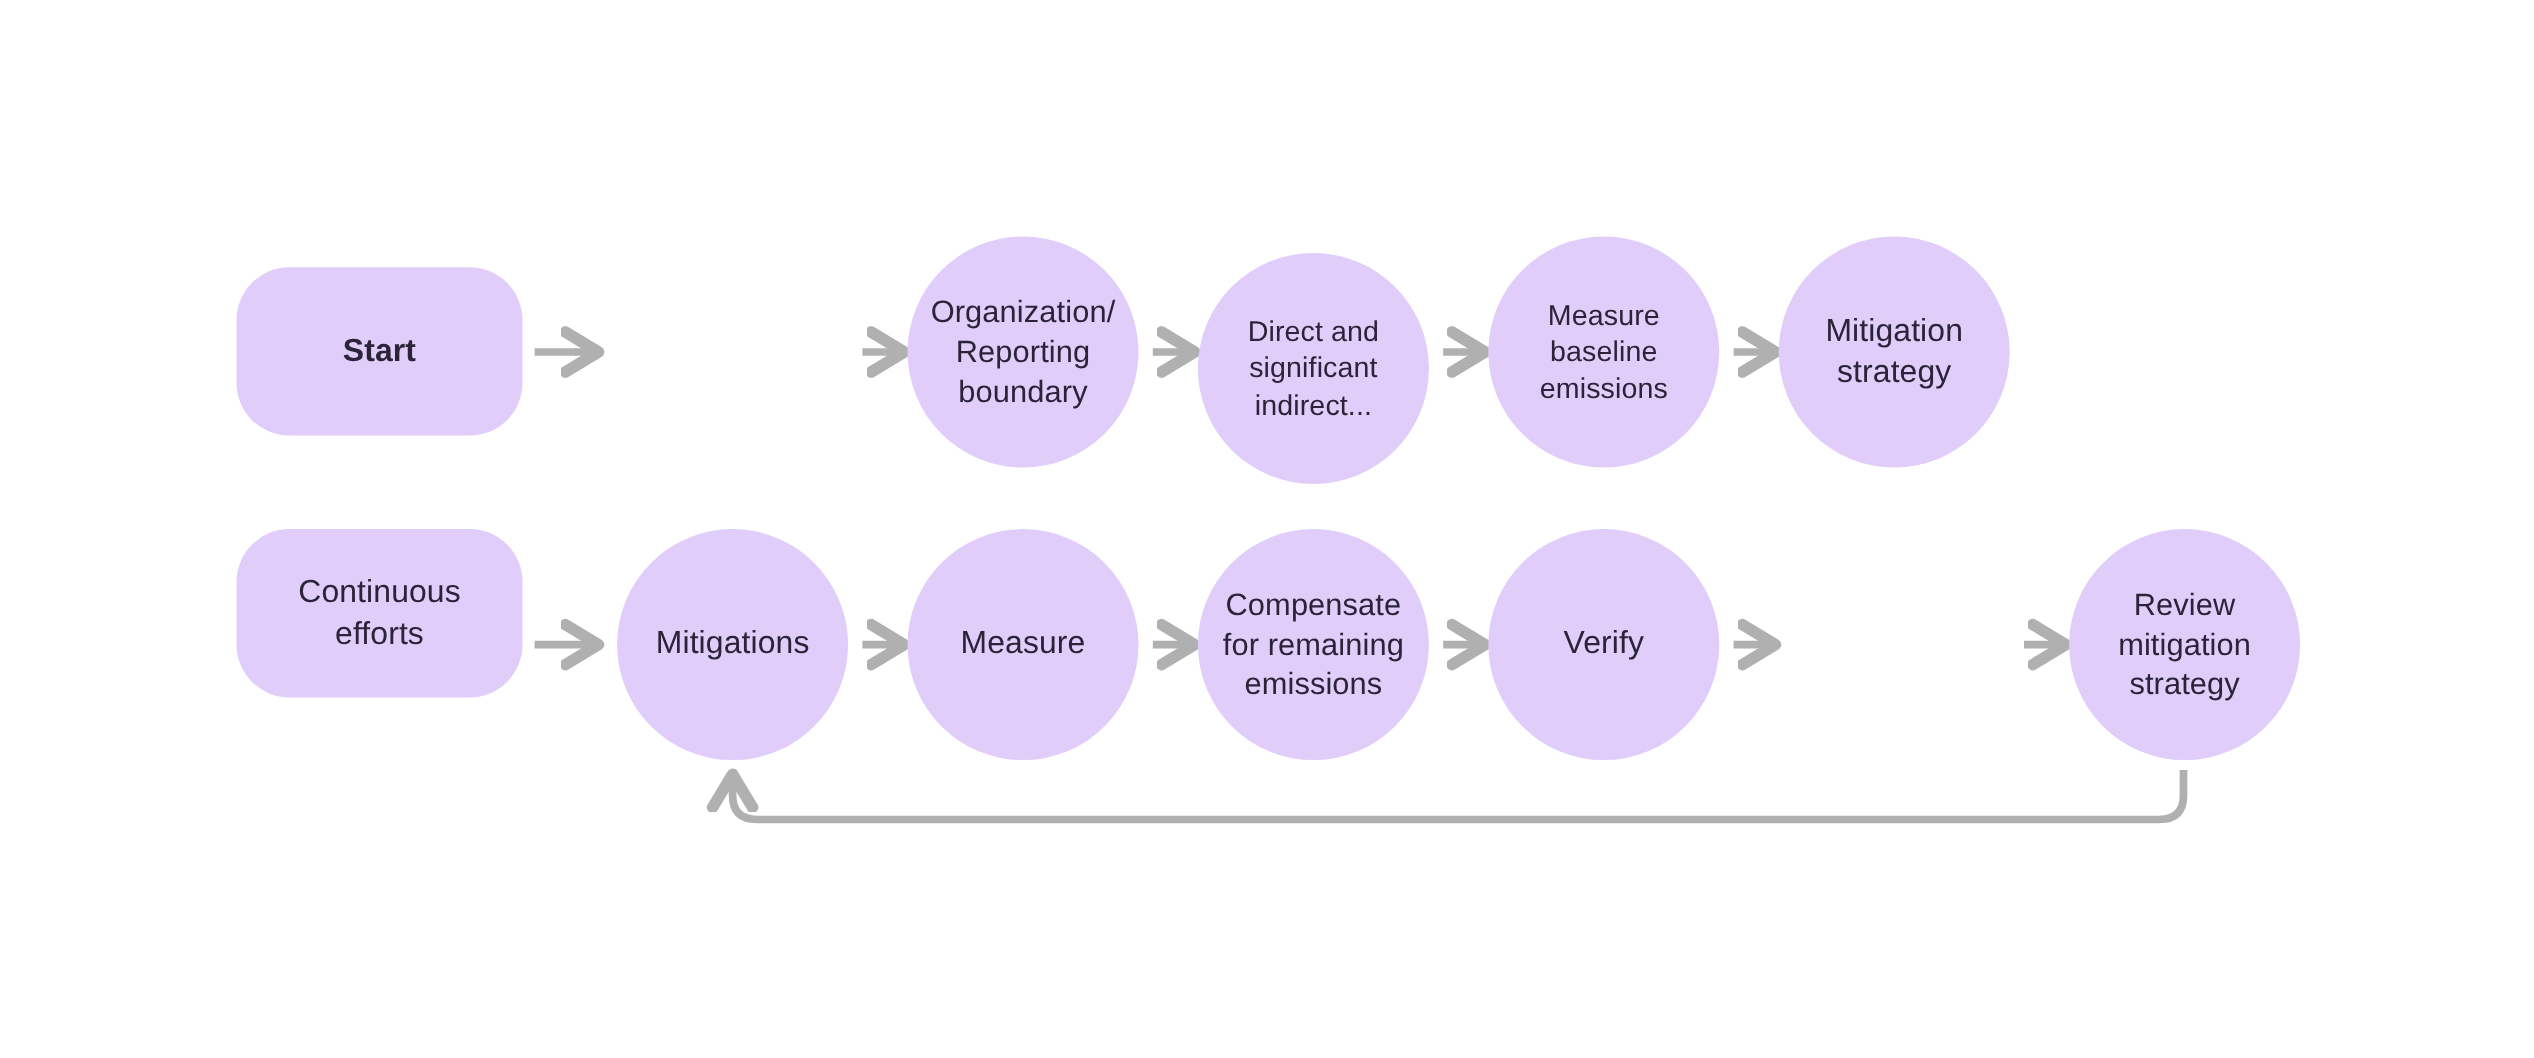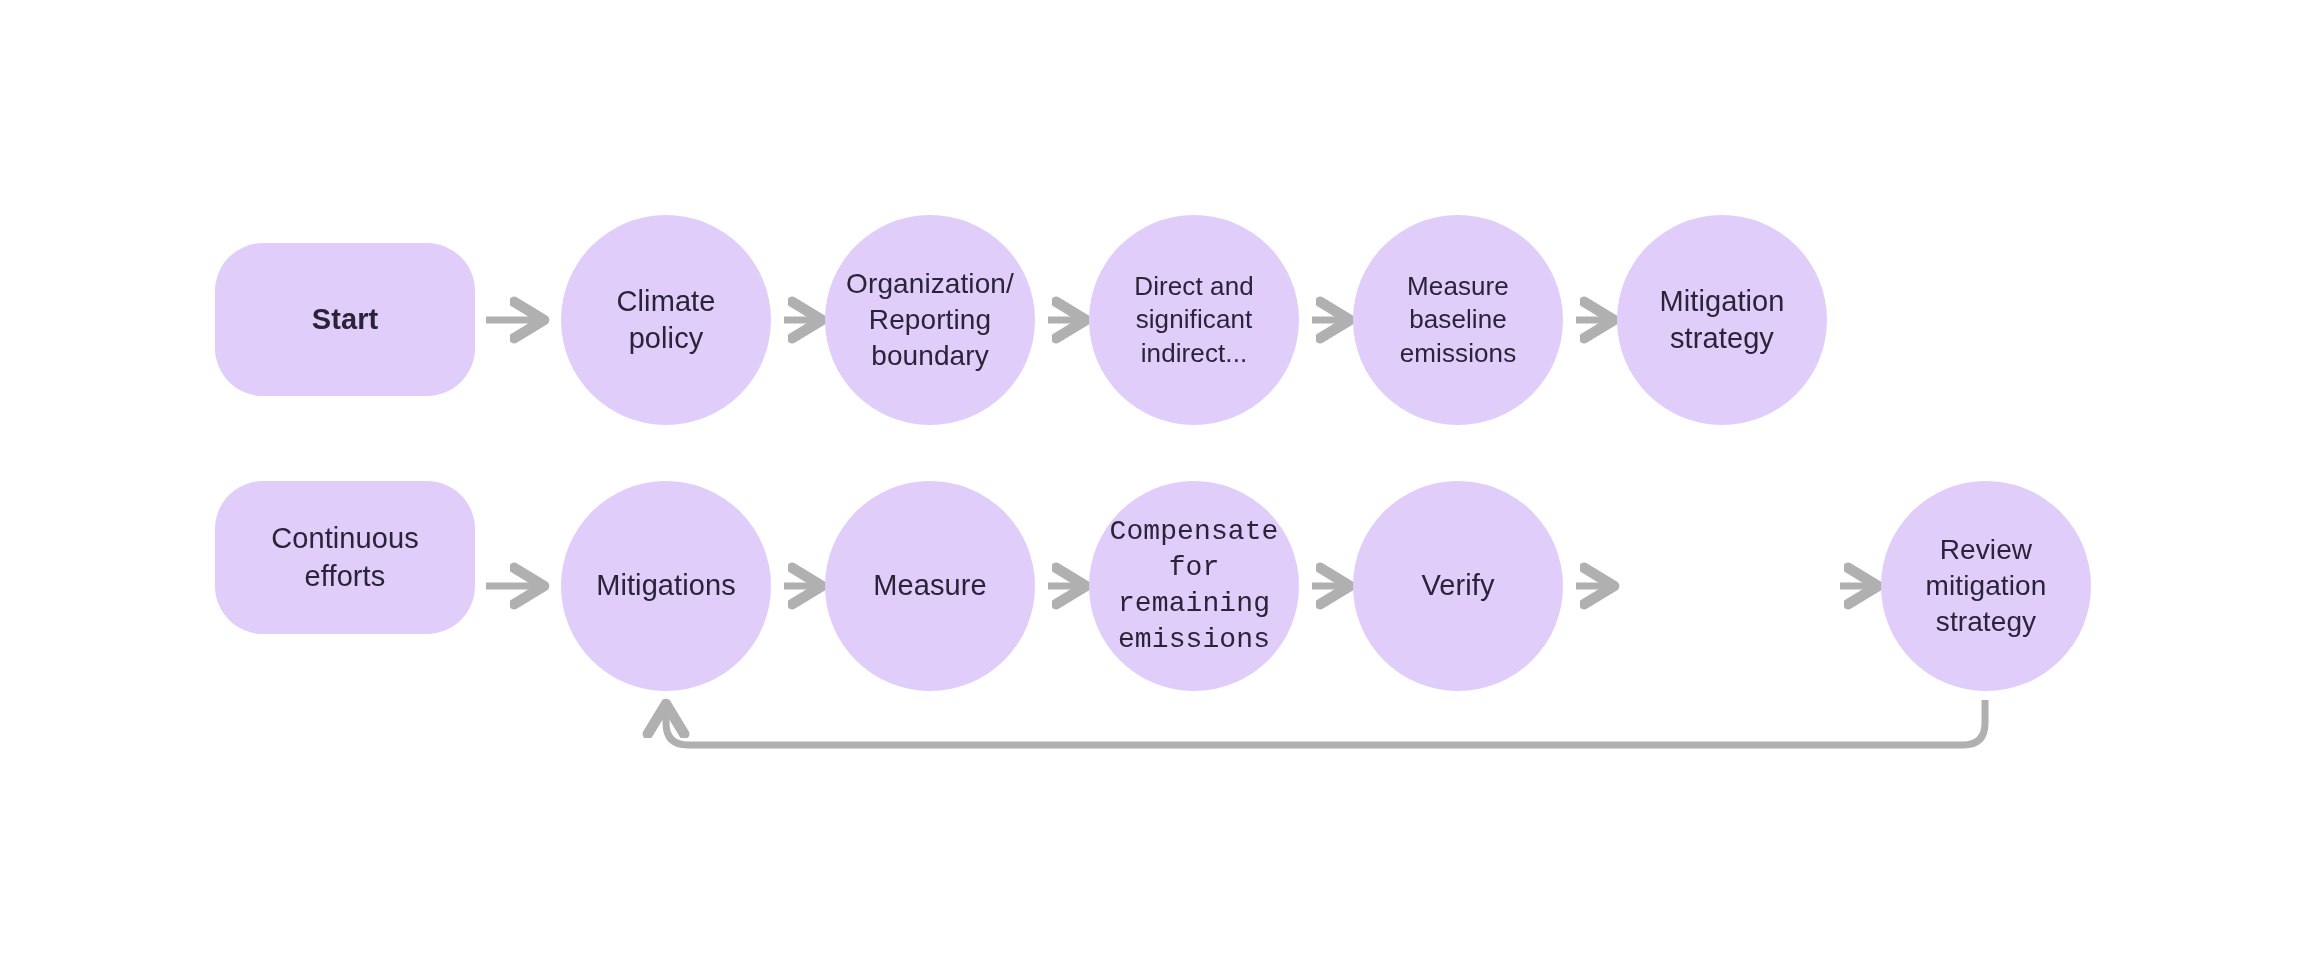--- a/index.html
+++ b/index.html
@@ -92,32 +92,28 @@
       <line x1="1840" y1="586" x2="1876" y2="586" marker-end="url(#arrowhead)"></line>
     </g>
 
     <path d="M 1985 700 L 1985 723 Q 1985 745 1963 745 L 688 745 Q 666 745 666 723 L 666 706" fill="none" stroke="#b0b0b0" stroke-width="7" stroke-linecap="butt" stroke-linejoin="round" marker-end="url(#arrowhead-up)"></path>
   </svg>
 
   <div class="node terminal fs-lg" style="left:215px; top:243px; width:260px; height:153px;font-weight:bold;">
     <span class="label">Start</span>
   </div>
 
-  <div class="node circle fs-lg" style="left:561px; top:215px; width:210px; height:210px;">
-    <span class="label">Climate
-policy</span>
-  </div>
 
   <div class="node circle fs-sm" style="left:825px; top:215px; width:210px; height:210px;">
     <span class="label">Organization/
 Reporting
 boundary</span>
   </div>
 
-  <div class="node circle fs-md" style="left:1089px; top:215px; width:210px; height:210px;text-align:center;">
+  <div class="node circle fs-md" style="left:1089px; top:230px; width:210px; height:210px;text-align:center;">
     <span class="label">Direct and
 significant
 indirect...</span>
   </div>
 
   <div class="node circle fs-md" style="left:1353px; top:215px; width:210px; height:210px;">
     <span class="label">Measure
 baseline
 emissions</span>
   </div>
@@ -133,21 +129,21 @@
   </div>
 
   <div class="node circle fs-lg" style="left:561px; top:481px; width:210px; height:210px;">
     <span class="label">Mitigations</span>
   </div>
 
   <div class="node circle fs-lg" style="left:825px; top:481px; width:210px; height:210px;">
     <span class="label">Measure</span>
   </div>
 
-  <div class="node circle fs-sm" style="left:1089px; top:481px; width:210px; height:210px;font-family:Liberation Mono, monospace;">
+  <div class="node circle fs-sm" style="left:1089px; top:481px; width:210px; height:210px;">
     <span class="label">Compensate
 for remaining
 emissions</span>
   </div>
 
   <div class="node circle fs-lg" style="left:1353px; top:481px; width:210px; height:210px;text-align:center;">
     <span class="label">Verify</span>
   </div>
 
 

